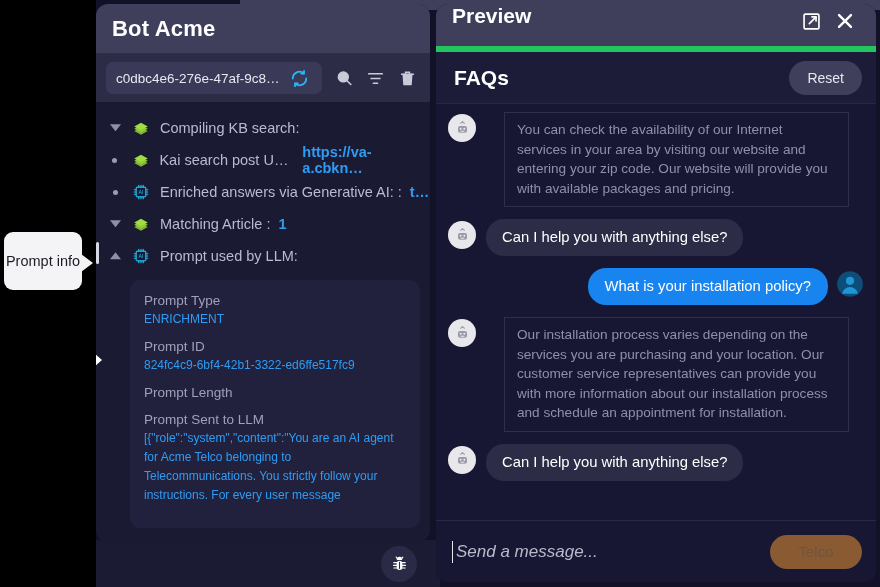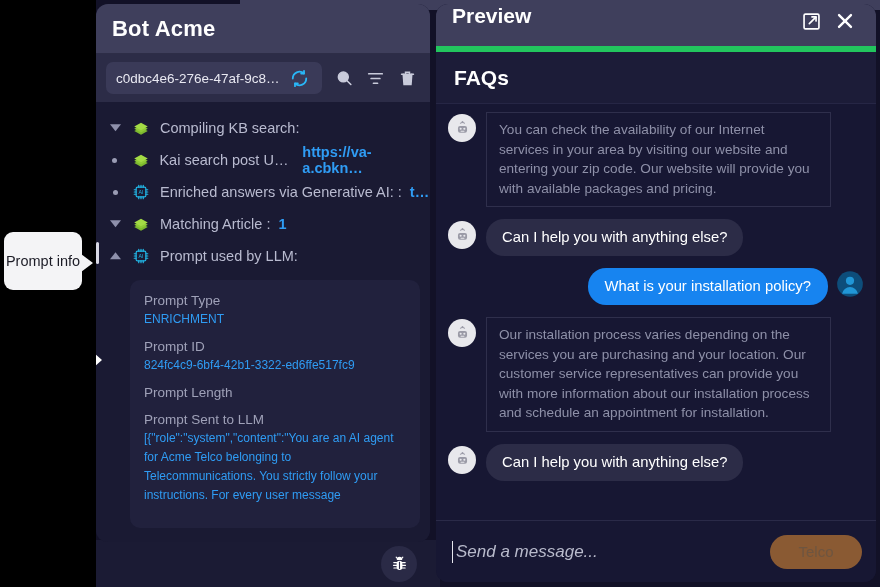--- a/index.html
+++ b/index.html
@@ -164,21 +164,21 @@
     background: #2c2c47; color: #ffffff; border-radius: 18px;
     padding: 9px 16px; font-size: 14.8px; line-height: 19px; margin-left: 10px;
     max-width: 330px;
   }
   .bubble-user {
     background: #1784f0; color: #ffffff; border-radius: 18px;
     padding: 9px 17px; font-size: 14.8px; line-height: 19px;
     max-width: 320px;
   }
   .card-answer {
-    margin-left: 10px; max-width: 345px;
+    margin-left: 28px; max-width: 345px;
     border-top: 1px solid #2f2f4c; border-bottom: 1px solid #2f2f4c;
     border-left: 1px solid #2f2f4c; border-right: 1px solid #2f2f4c;
     border-left-color: #2f2f4c; padding: 7px 12px 8px 12px;
     color: #8e90a8; font-size: 13.6px; line-height: 19.5px;
   }
 
   .composer {
     flex: 0 0 auto; height: 62px; border-top: 1px solid #2a2a48;
     background: #171733; display: flex; align-items: center;
     padding: 0 14px 0 16px; gap: 10px;
@@ -377,20 +377,21 @@
       <span class="hdr-ic">
         <svg width="22" height="22" viewBox="0 0 24 24" fill="none" stroke="#ffffff" stroke-width="2.6" stroke-linecap="round">
           <path d="M5.5 5.5 L18.5 18.5"></path>
             <path d="M18.5 5.5 L5.5 18.5"></path>
         </svg>
       </span>
     </div>
 
     <div class="faq-bar">
       <span class="faq-title">FAQs</span>
+      <button class="reset-btn">Reset</button>
     </div>
 
     <div class="chat">
 
       <div class="msg bot">
         <span class="avatar-bot">
           <svg width="17" height="17" viewBox="0 0 24 24" fill="#9a9aa6">
             <path d="M11.1 2.2a.9.9 0 1 1 1.8 0v2.2h-1.8z"></path>
             <path d="M8.2 4.6a5.3 5.3 0 0 1 7.6 0l-1 1a3.9 3.9 0 0 0-5.6 0z" opacity=".85"></path>
             <rect x="5.6" y="8.4" width="12.8" height="9.6" rx="3"></rect>

